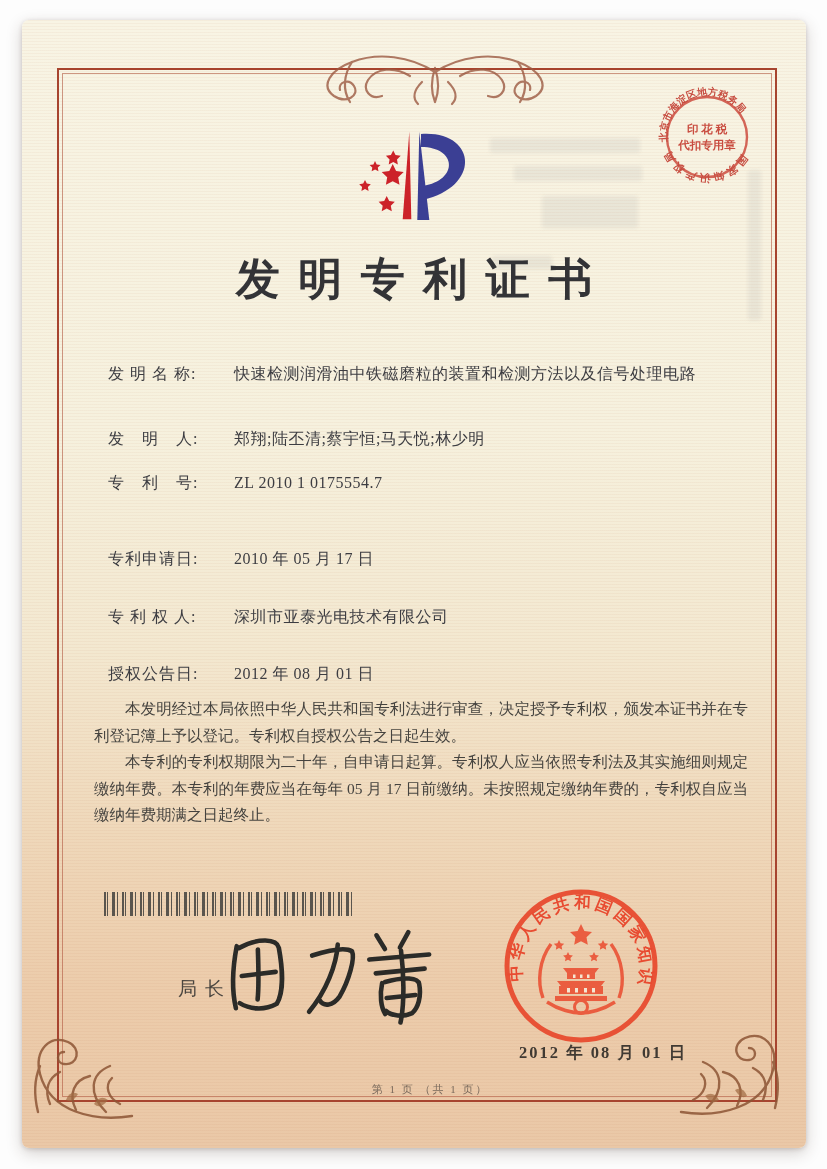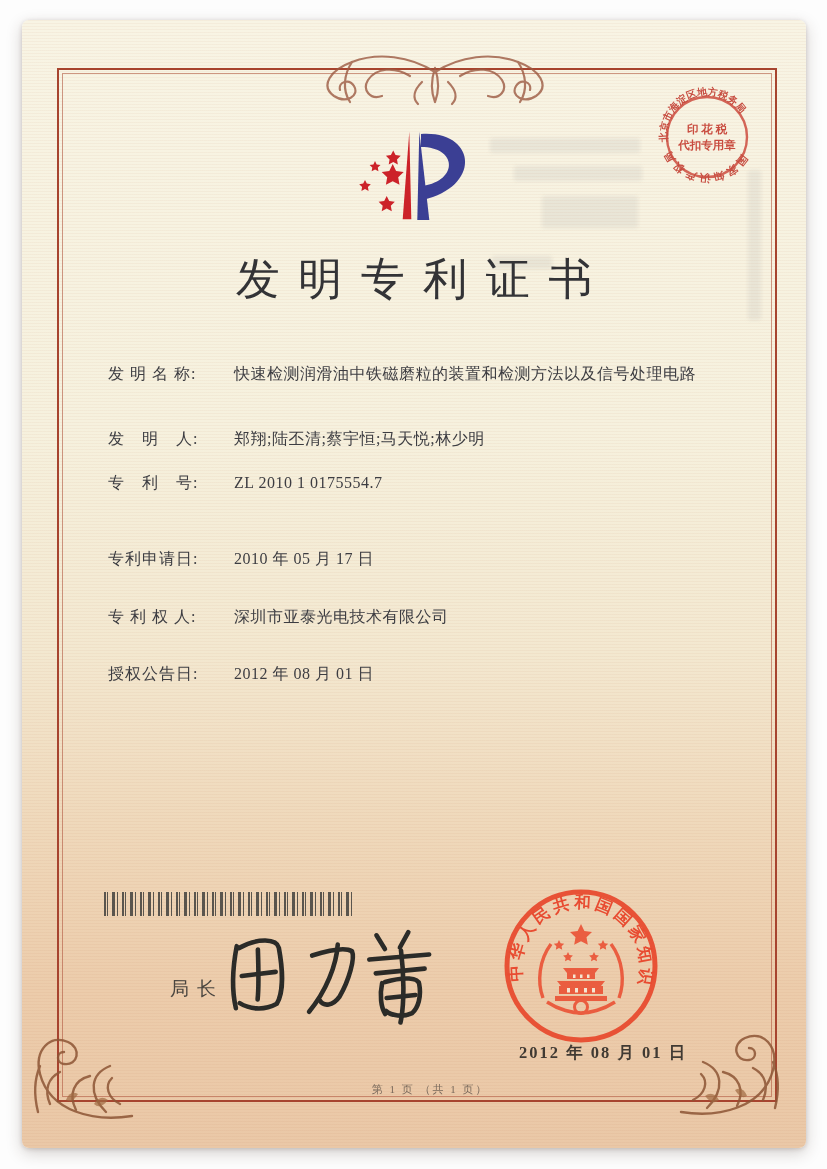--- a/index.html
+++ b/index.html
@@ -26,41 +26,41 @@
   .frame::after{
     content:"";position:absolute;inset:3px;border:1px solid rgba(176,87,63,.6);
   }
   .cert-no{
     position:absolute;left:64px;top:104px;font-size:17px;color:#54545a;
     letter-spacing:2px;white-space:pre;font-weight:500;
   }
   .logo{position:absolute;left:318px;top:100px;width:180px;height:120px;}
   .title{
     position:absolute;left:0;top:230px;width:100%;text-align:center;
-    font-size:44px;font-weight:400;color:#333336;
+    font-size:44px;font-weight:700;color:#333336;
     letter-spacing:.42em;text-indent:.42em;
   }
   .fields{position:absolute;left:86px;top:0;width:660px;}
   .f-row{position:absolute;left:0;font-size:16px;color:#3d3d42;font-weight:400;width:660px;}
   .f-label{display:inline-block;min-width:126px;white-space:pre;letter-spacing:1px;}
   .f-value{white-space:pre;letter-spacing:.5px;}
   .r0{top:344px}.r1{top:409px}.r2{top:453px}.r3{top:529px}.r4{top:587px}.r5{top:644px}
   .body-text{
     position:absolute;left:72px;top:676px;width:654px;
     font-size:15.5px;line-height:26.5px;color:#45433f;text-align:justify;
   }
   .body-text p{margin:0;text-indent:2em;white-space:pre-wrap;}
   .barcode{
     position:absolute;left:82px;top:872px;width:252px;height:24px;opacity:.82;
     background:repeating-linear-gradient(90deg,
       #3a3a38 0 2px,transparent 2px 3px,#3a3a38 3px 4px,transparent 4px 8px,
       #3a3a38 8px 11px,transparent 11px 13px,#3a3a38 13px 14px,transparent 14px 18px);
   }
   .signer-label{
-    position:absolute;left:148px;top:956px;font-size:19px;color:#4a453f;
+    position:absolute;left:156px;top:956px;font-size:19px;color:#4a453f;
     letter-spacing:8px;font-weight:500;
   }
   .signature{position:absolute;left:196px;top:898px;width:250px;height:125px;transform:rotate(-2deg);}
   .seal{position:absolute;left:479px;top:866px;width:160px;height:160px;z-index:3;opacity:.95;}
   .seal-date{
     position:absolute;left:497px;top:1022px;z-index:2;font-size:16.5px;color:#403a33;
     letter-spacing:2px;white-space:pre;font-weight:600;
   }
   .tax-stamp{position:absolute;left:630px;top:62px;width:110px;height:110px;opacity:.9;}
   .footer{
@@ -178,20 +178,22 @@
     </div>
     <div class="f-row r4">
       <span class="f-label">专 利 权 人:</span><span class="f-value">深圳市亚泰光电技术有限公司</span>
     </div>
     <div class="f-row r5">
       <span class="f-label">授权公告日:</span><span class="f-value">2012 年 08 月 01 日</span>
     </div>
   </div>
 
   <div class="body-text">
+    <p>本发明经过本局依照中华人民共和国专利法进行审查，决定授予专利权，颁发本证书并在专利登记簿上予以登记。专利权自授权公告之日起生效。</p>
+    <p>本专利的专利权期限为二十年，自申请日起算。专利权人应当依照专利法及其实施细则规定缴纳年费。本专利的年费应当在每年 05 月 17 日前缴纳。未按照规定缴纳年费的，专利权自应当缴纳年费期满之日起终止。</p>
   </div>
 
   <div class="barcode"></div>
 
   <div class="signer-label">局长</div>
   <svg class="signature" viewBox="0 0 250 120">
     <g stroke="#2b2b28" stroke-width="4.6" fill="none" stroke-linecap="round" stroke-linejoin="round">
 
       <path d="M20,22 C15,44 13,64 17,84"></path>
       <path d="M22,24 C42,14 60,16 62,25 C66,52 64,72 58,81 C44,88 30,85 21,79"></path>

